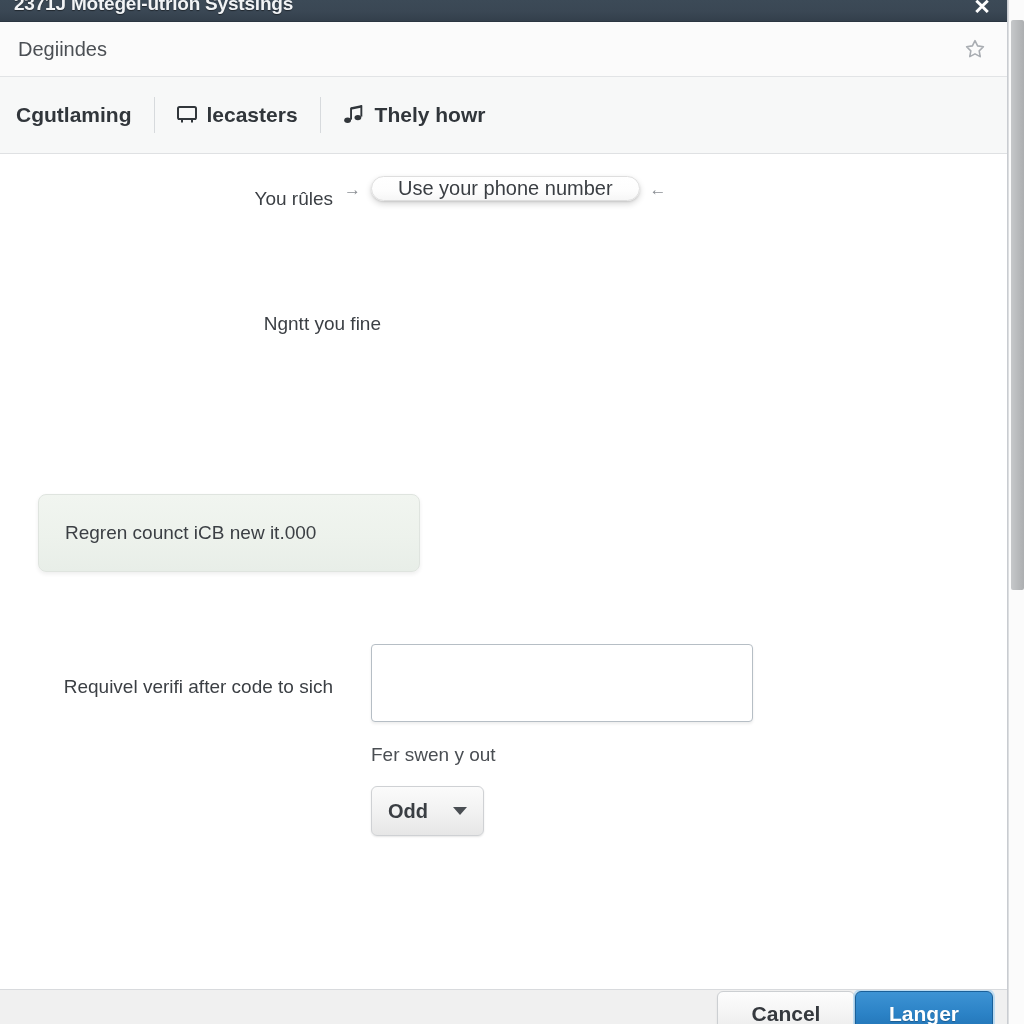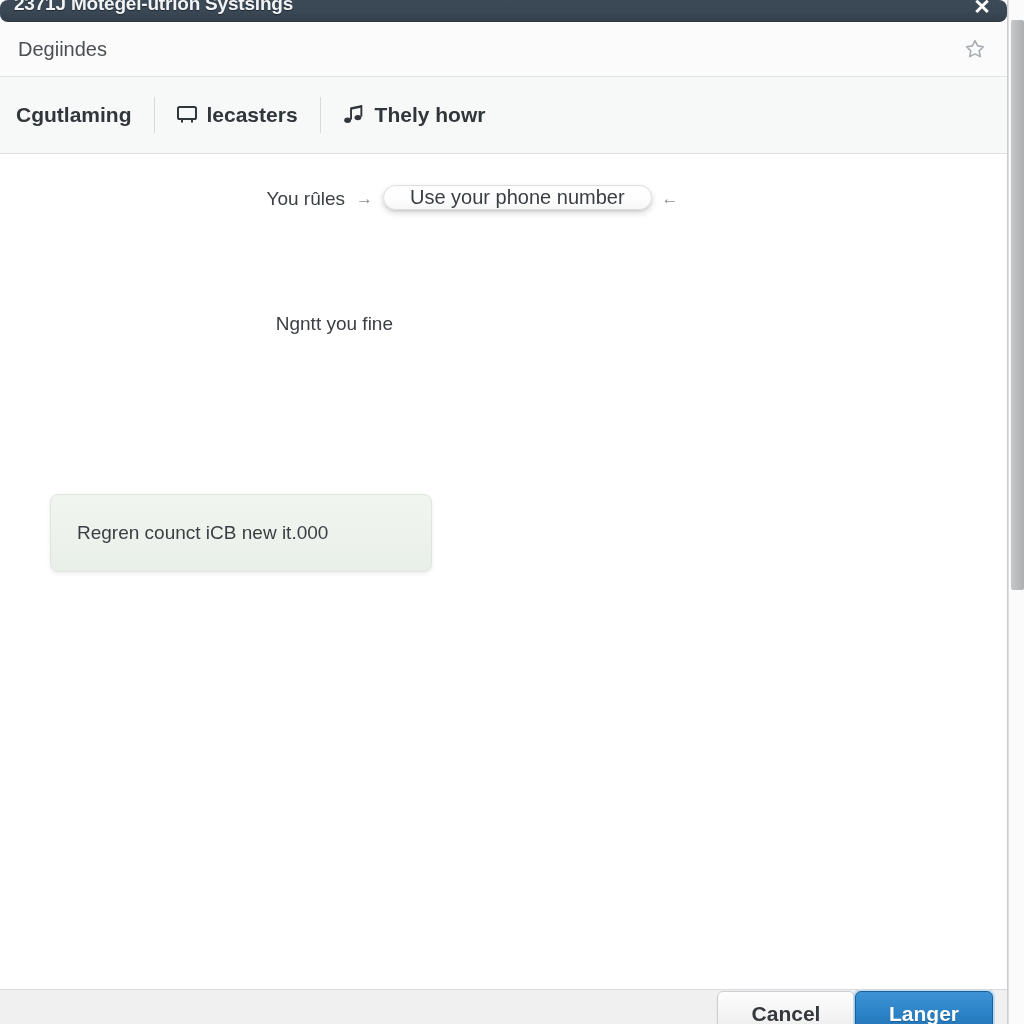--- a/index.html
+++ b/index.html
@@ -30,21 +30,20 @@
     overflow: hidden;
   }
 
   
   .titlebar {
     position: relative;
     height: 22px;
     background: linear-gradient(180deg, #3c4a57 0%, #3a4754 55%, #333f4b 100%);
     border-bottom: 1px solid #2b3641;
     overflow: hidden;
-    border-radius: 8px;
   }
   .titlebar-title {
     position: absolute;
     left: 14px;
     top: -7px;
     font-size: 19px;
     font-weight: bold;
     color: #f2f4f6;
     letter-spacing: -0.2px;
     white-space: nowrap;
@@ -130,22 +129,22 @@
   .body-area {
     position: relative;
     height: 835px;
     background: #ffffff;
     overflow: hidden;
   }
 
   .form-row {
     position: absolute;
     display: flex;
-    align-items: flex-end;
-    left: 12px;
+    align-items: flex-start;
+    left: 0;
     width: 849px;
   }
   .row-label {
     width: 333px;
     text-align: right;
     padding-right: 0;
     font-size: 19px;
     color: #3b3f44;
     white-space: nowrap;
   }
@@ -427,20 +426,31 @@
         <div class="row-field">
         </div>
       </div>
 
       <div class="form-row" id="row-green">
         <div class="row-field">
           <div class="green-field">Regren counct iCB new it.000</div>
         </div>
       </div>
 
+      <div class="form-row" id="row-code">
+        <div class="row-label">Requivel verifi after code to sich</div>
+        <div class="row-field">
+          <input class="plain-input" type="text" value="" style="">
+          <div class="helper-text">Fer swen y out</div>
+          <div class="dropdown">
+            <span class="dropdown-value">Odd</span>
+            <span class="caret"></span>
+          </div>
+        </div>
+      </div>
 
     </div>
 
     <div class="footer">
       <div class="btn btn-secondary">Cancel</div>
       <div class="btn btn-primary">Langer</div>
     </div>
 
   </div>
 

